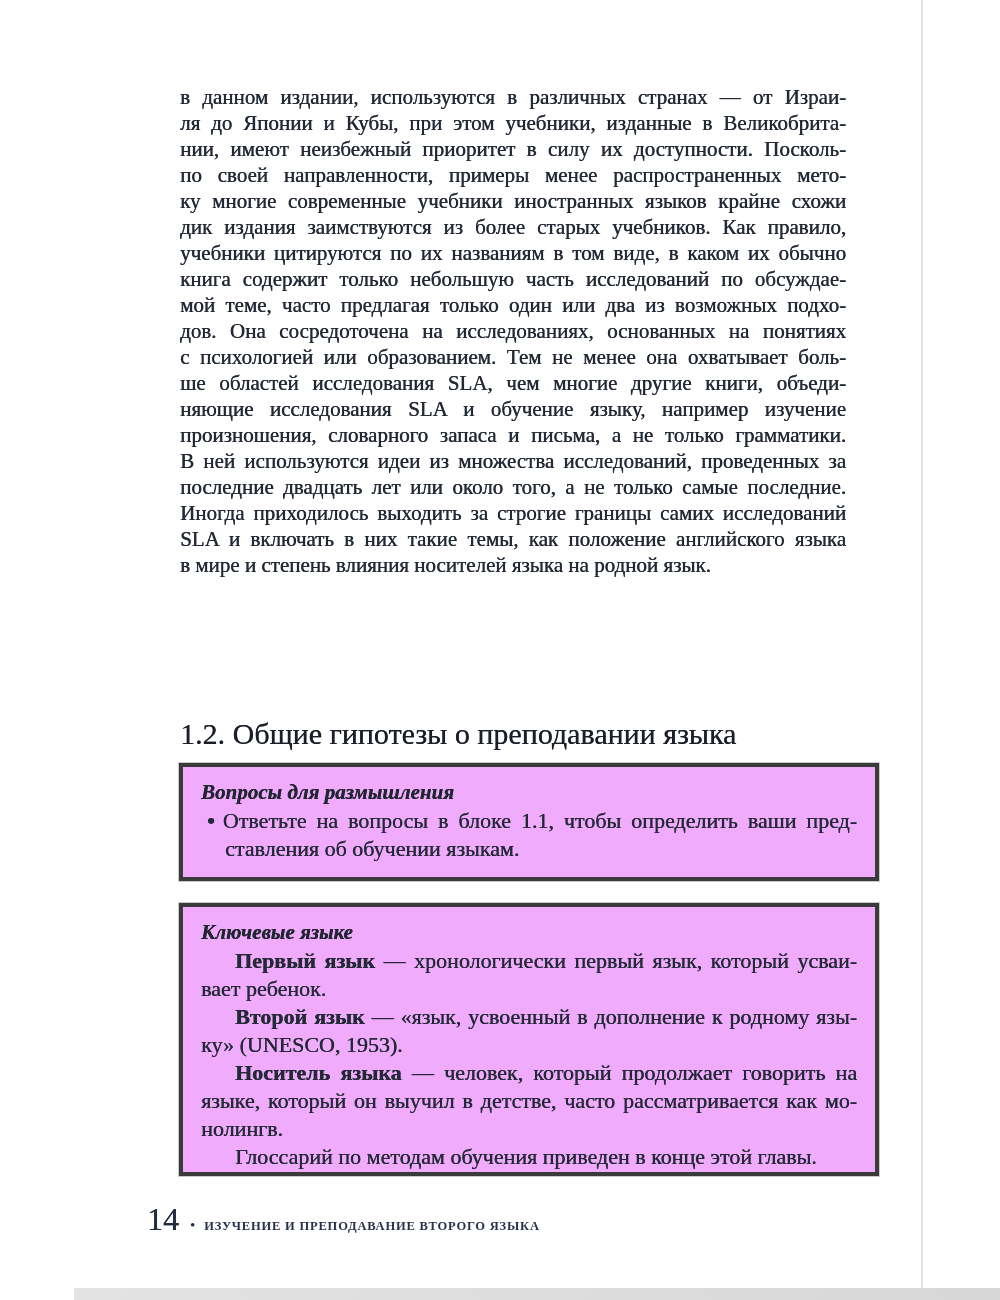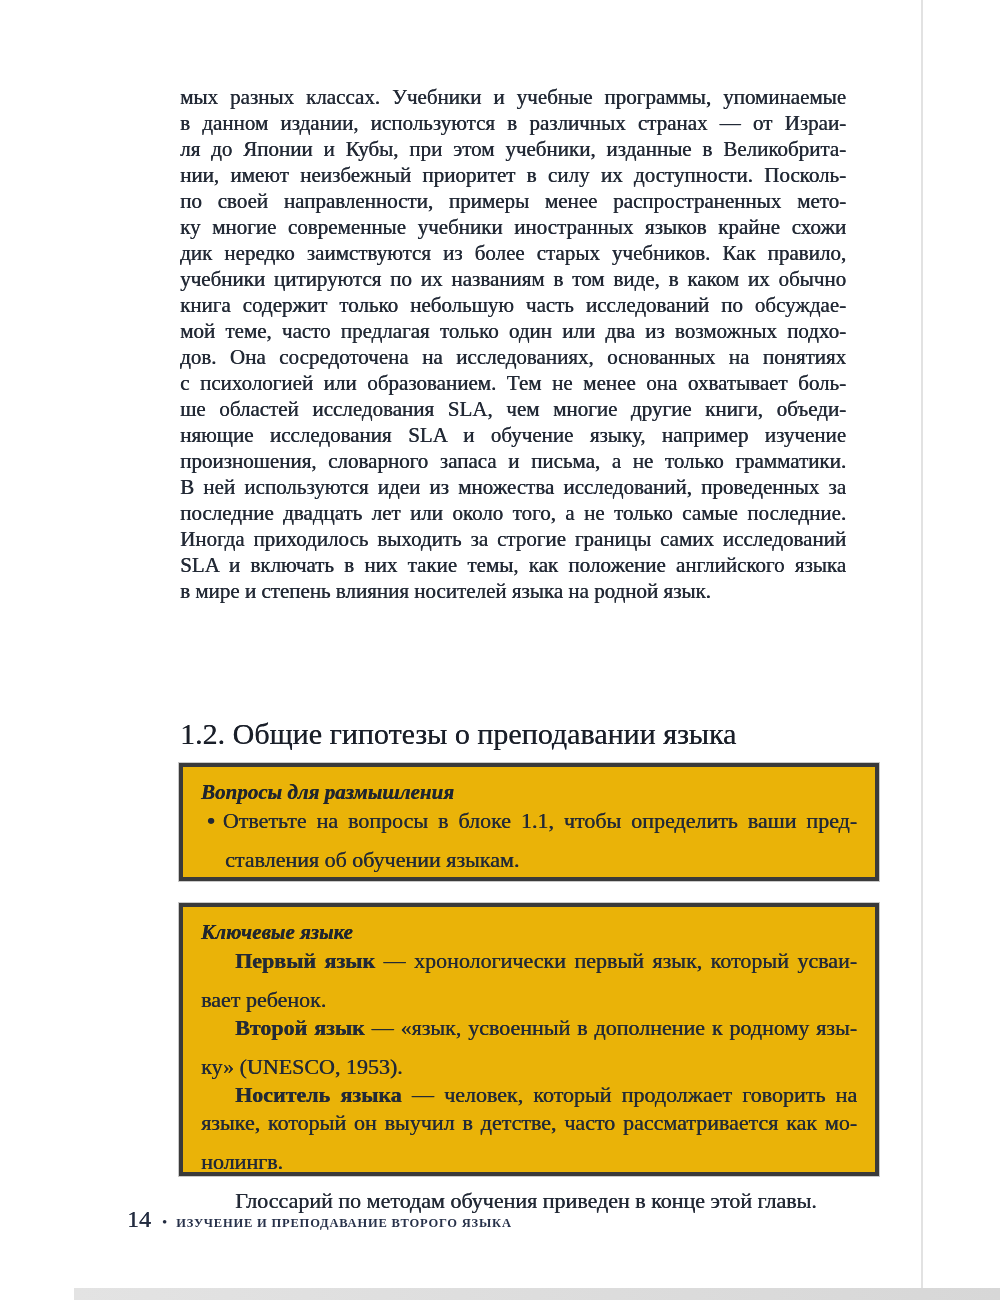--- a/index.html
+++ b/index.html
@@ -41,76 +41,76 @@
     position: absolute; left: 180px; top: 690px; width: 666px;
     font-size: 30px; font-weight: normal; color: #1a1f29;
     line-height: 38px;
     text-shadow: 0.3px 0 0 currentColor;
   }
 
   .frame-box {
     position: absolute; left: 179px; width: 656px;
     border: 4px solid #3a3a3a;
     box-shadow: 0 0 0 1px #c9c9c9;
-    background: #eab308;
+    background: #f0abfc;
     box-sizing: content-box;
     padding: 10px 18px 0 18px;
   }
   .box-questions { top: 763px; height: 100px; }
   .box-keywords  { top: 903px; height: 255px; }
   .box-title {
     font-style: italic; font-weight: bold;
     font-size: 21px; line-height: 30px;
     color: #20262f;
     text-shadow: 0.3px 0 0 currentColor;
   }
   .bline {
     font-size: 22px; line-height: 28px; height: 28px;
     text-align: justify; text-align-last: justify;
     overflow: hidden;
     text-shadow: 0.4px 0 0 currentColor;
   }
-  .bline.last { text-align-last: left; margin-top: 11px; }
+  .bline.last { text-align-last: left; }
   .bline .term { font-weight: bold; }
   .bullet-line { padding-left: 6px; }
   .bullet-line .bullet { font-weight: bold; padding-right: 8px; }
   .hang { padding-left: 24px; }
   .ind  { padding-left: 34px; }
 
   .footer {
     position: absolute; left: 127px; top: 1203px;
     display: flex; align-items: baseline;
     color: #232c40;
   }
   .footer .pagenum {
-    font-size: 24px; line-height: 32px;
+    font-size: 32px; line-height: 32px;
     text-shadow: 0.3px 0 0 currentColor;
+    margin-left: 20px;
   }
   .footer .dot { font-size: 15px; padding: 0 9px 0 11px; color: #232c40; }
   .footer .running-title {
     font-size: 12.5px; font-weight: bold; letter-spacing: 0.8px;
     color: #27314a;
   }
 </style>
 </head>
 <body>
 
 <div class="page">
 
   <div class="edge-line"></div>
   <div class="shadow-band"></div>
 
   <div class="column para">
-    <div class="pline">мых разных классах. Учебники и учебные программы, упоминаемые</div>
     <div class="pline">в данном издании, используются в различных странах — от Израи-</div>
     <div class="pline">ля до Японии и Кубы, при этом учебники, изданные в Великобрита-</div>
     <div class="pline">нии, имеют неизбежный приоритет в силу их доступности. Посколь-</div>
     <div class="pline">по своей направленности, примеры менее распространенных мето-</div>
     <div class="pline">ку многие современные учебники иностранных языков крайне схожи</div>
-    <div class="pline">дик нередко заимствуются из более старых учебников. Как правило,</div>
+    <div class="pline">дик издания заимствуются из более старых учебников. Как правило,</div>
     <div class="pline">учебники цитируются по их названиям в том виде, в каком их обычно</div>
     <div class="pline">книга содержит только небольшую часть исследований по обсуждае-</div>
     <div class="pline">мой теме, часто предлагая только один или два из возможных подхо-</div>
     <div class="pline">дов. Она сосредоточена на исследованиях, основанных на понятиях</div>
     <div class="pline">с психологией или образованием. Тем не менее она охватывает боль-</div>
     <div class="pline">ше областей исследования SLA, чем многие другие книги, объеди-</div>
     <div class="pline">няющие исследования SLA и обучение языку, например изучение</div>
     <div class="pline">произношения, словарного запаса и письма, а не только грамматики.</div>
     <div class="pline">В ней используются идеи из множества исследований, проведенных за</div>
     <div class="pline">последние двадцать лет или около того, а не только самые последние.</div>

